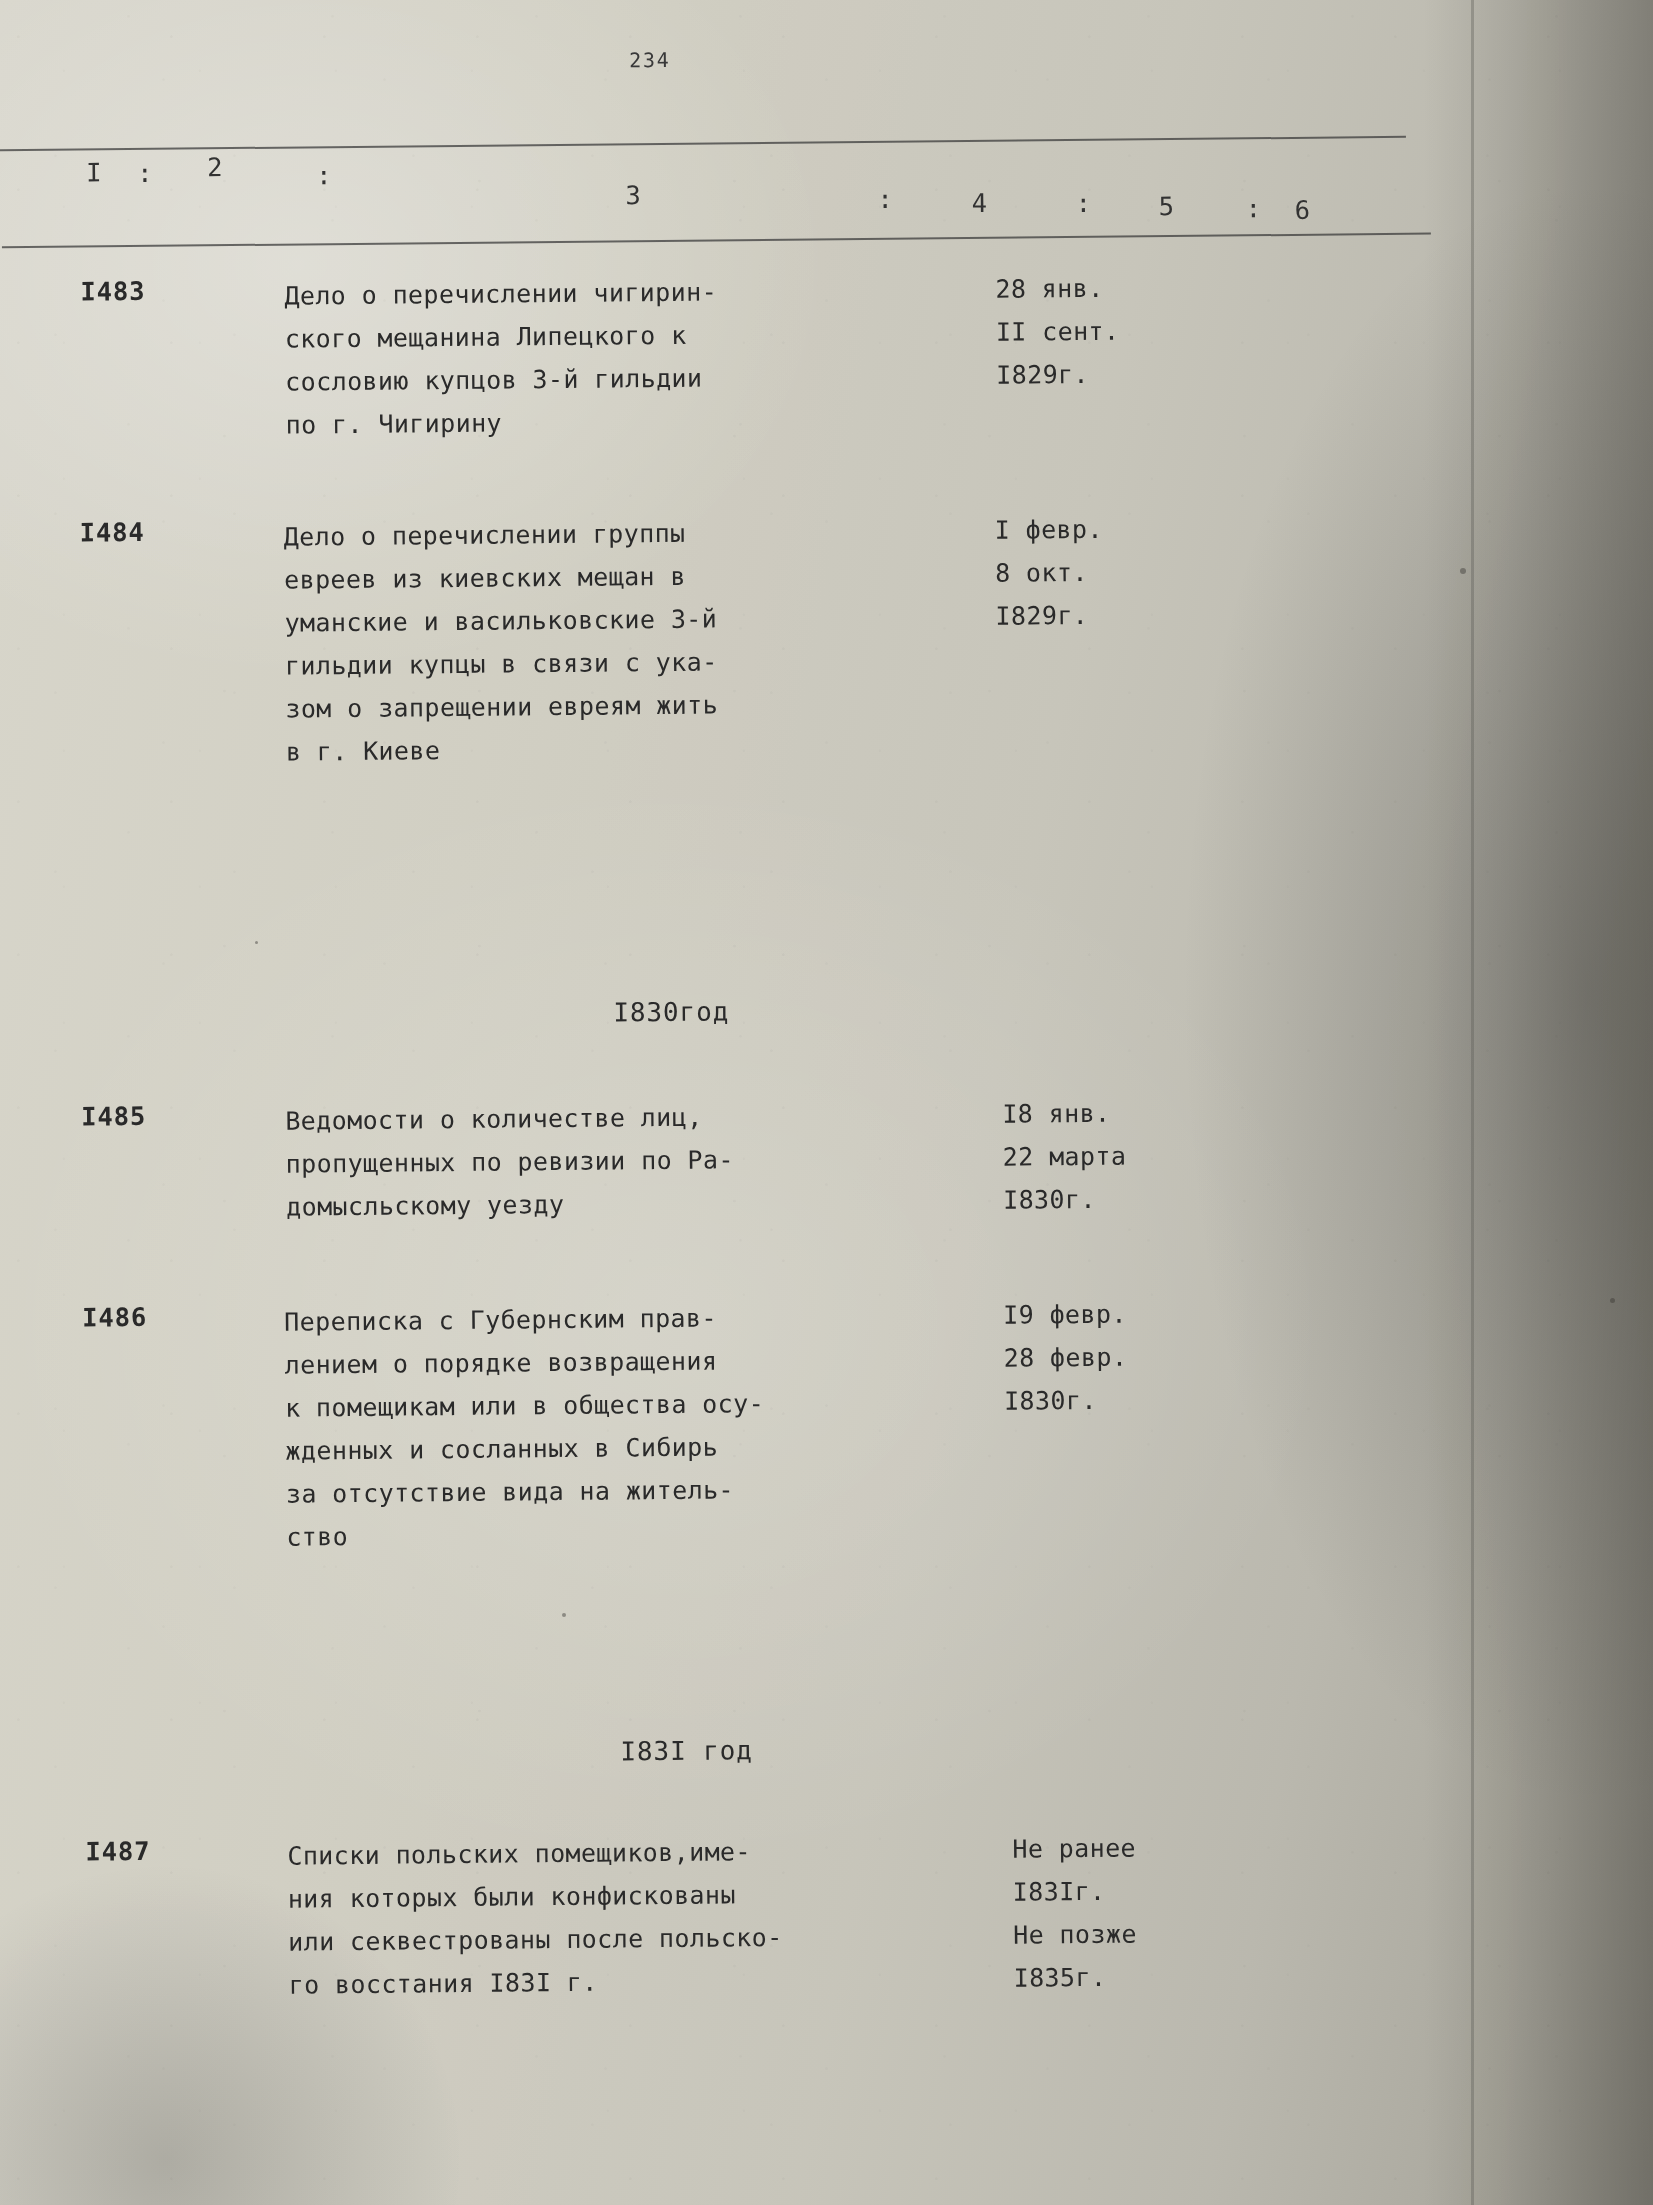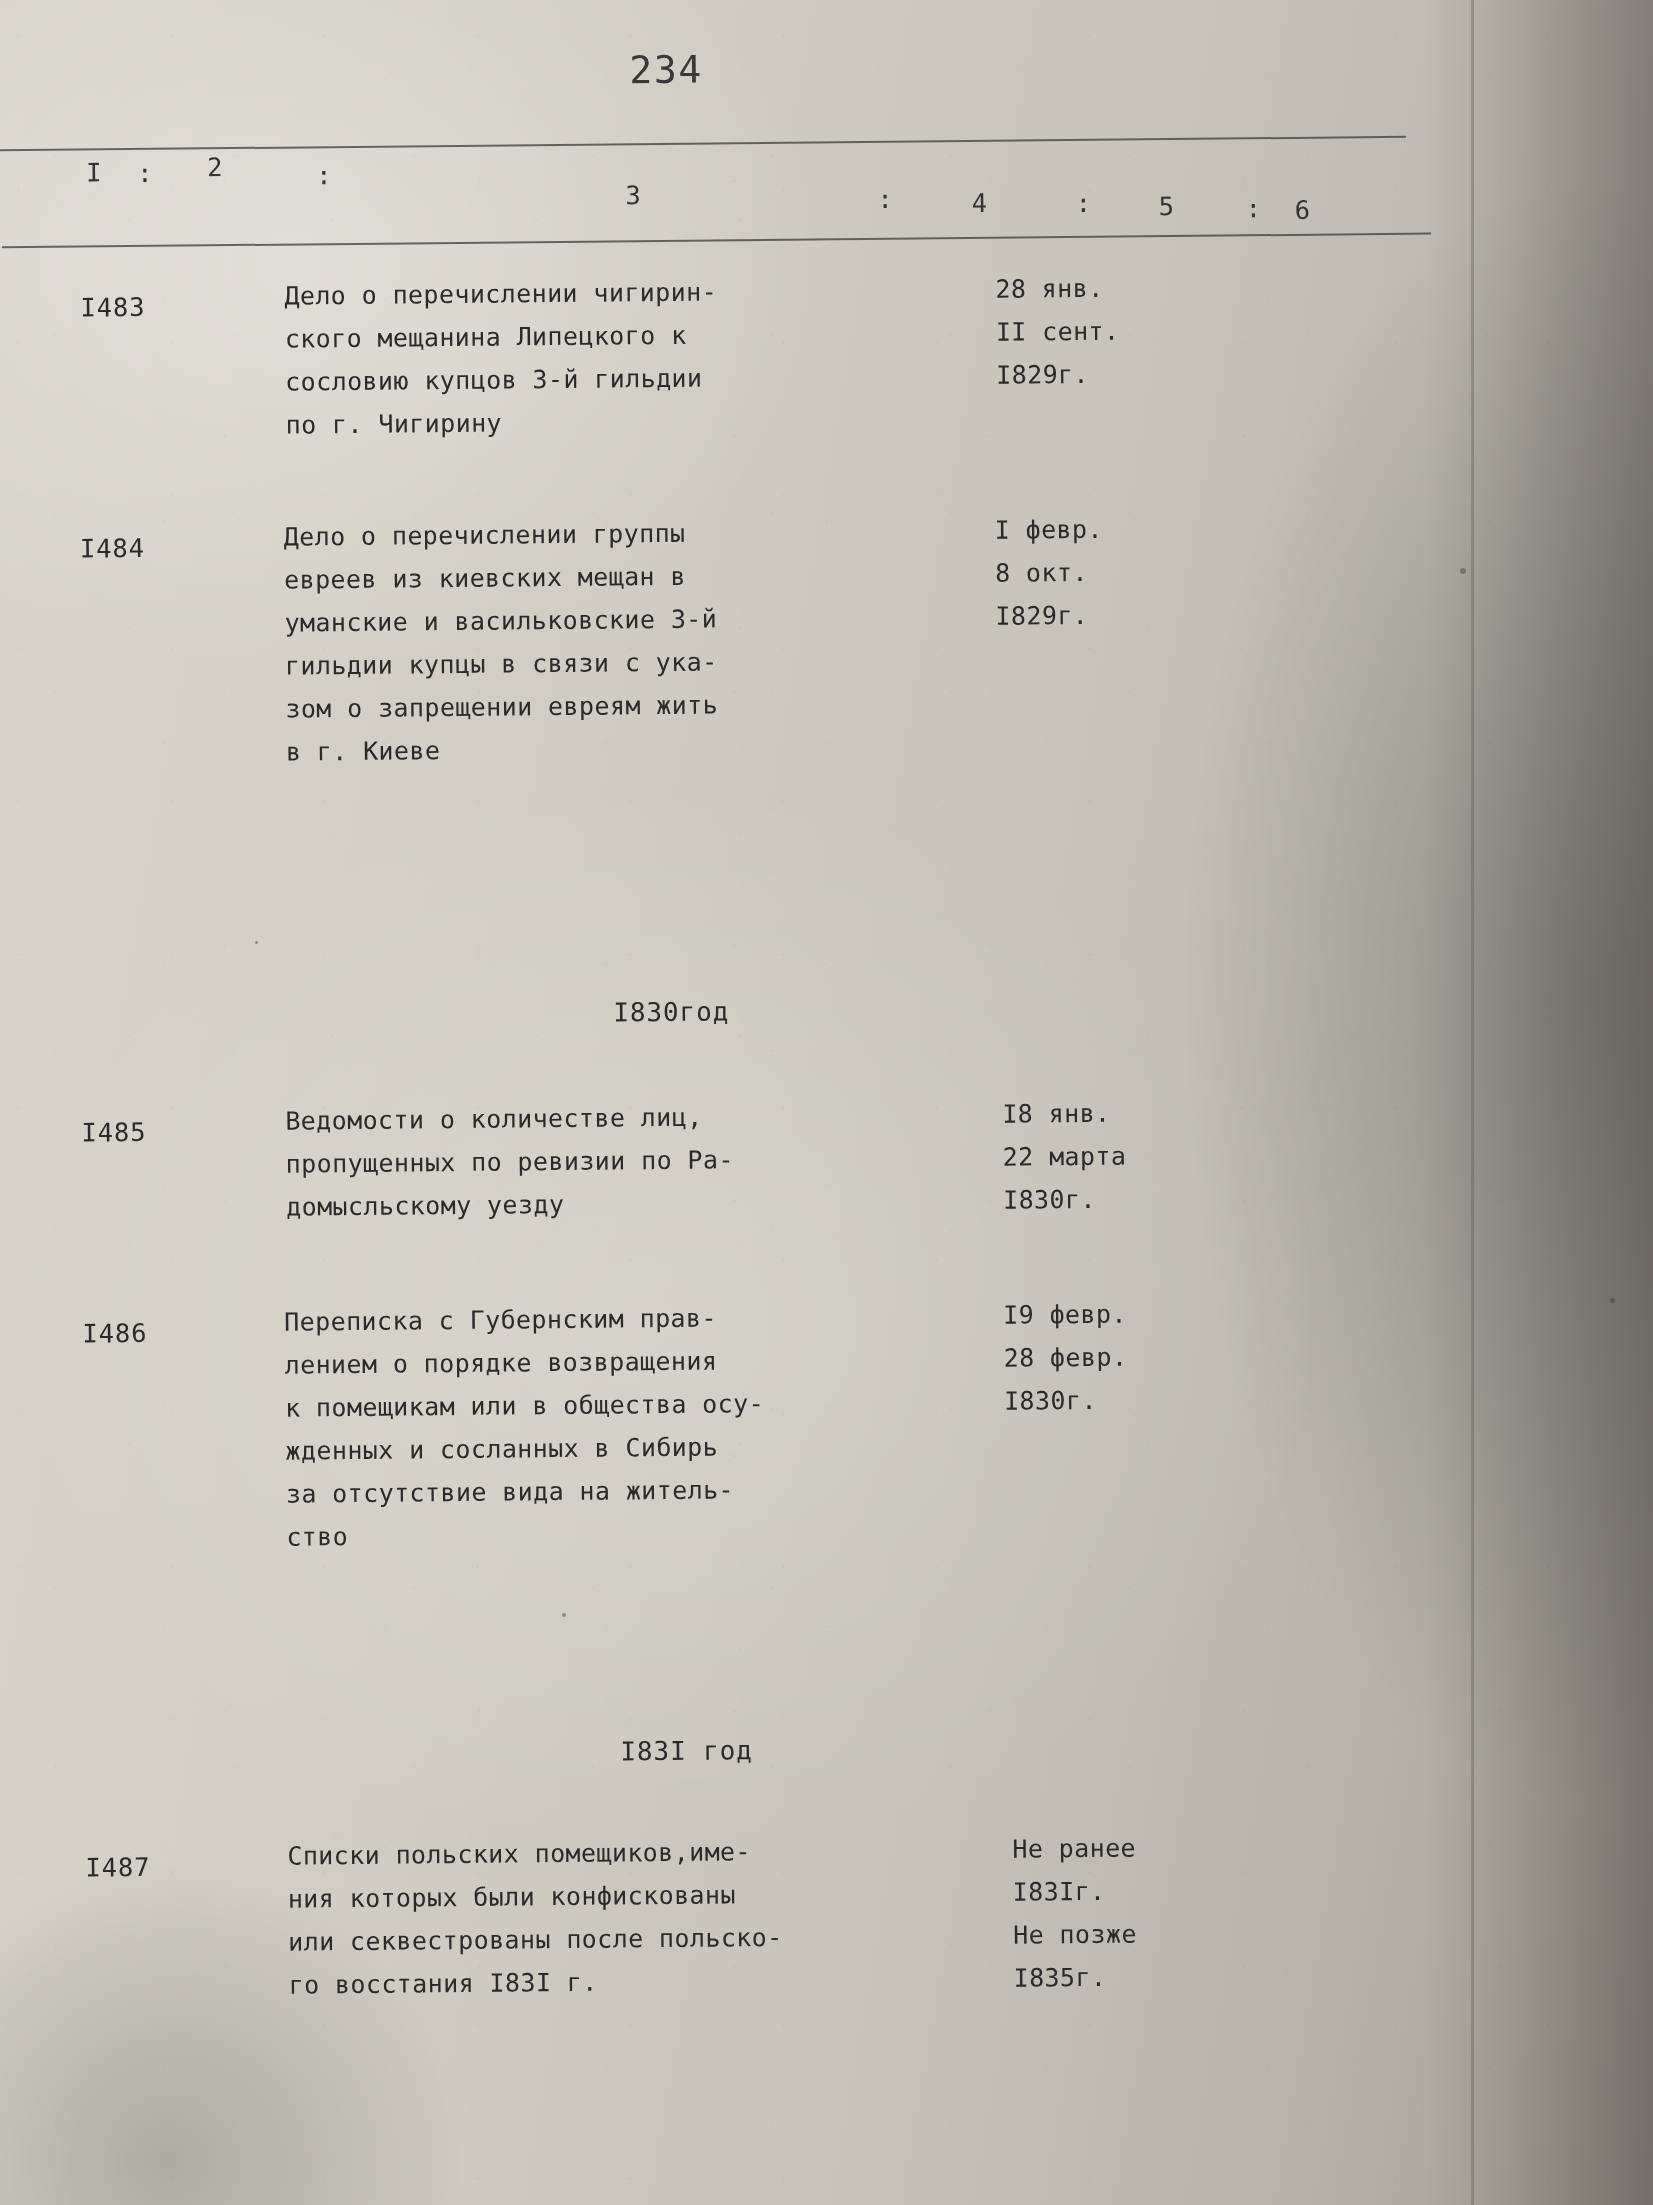--- a/index.html
+++ b/index.html
@@ -54,21 +54,21 @@
     inset: 0;
     transform: rotate(-0.55deg);
     transform-origin: 40% 35%;
     color: #2c2c2c;
   }
 
   .page-number {
     position: absolute;
     top: 48px;
     left: 636px;
-    font-size: 38px;
+    font-size: 20px;
     letter-spacing: 1.7px;
     color: #3a3a3a;
   }
 
   
   .rule {
     position: absolute;
     left: 0;
     height: 1.7px;
     background: #3d3d3d;
@@ -103,24 +103,25 @@
   .cn6 { left: 1300px; top: 58px; }
 
   
   .entry {
     position: absolute;
     display: block;
   }
   .entry .num {
     position: absolute;
     left: 0;
-    top: 16px;
+    top: 0;
     font-size: 25.5px;
     letter-spacing: 0.9px;
     white-space: nowrap;
+    font-weight: bold;
   }
   .entry .desc {
     position: absolute;
     left: 204px;
     top: 0;
     width: 672px;
     font-size: 25px;
     line-height: 43px;
     letter-spacing: 0.4px;
   }

